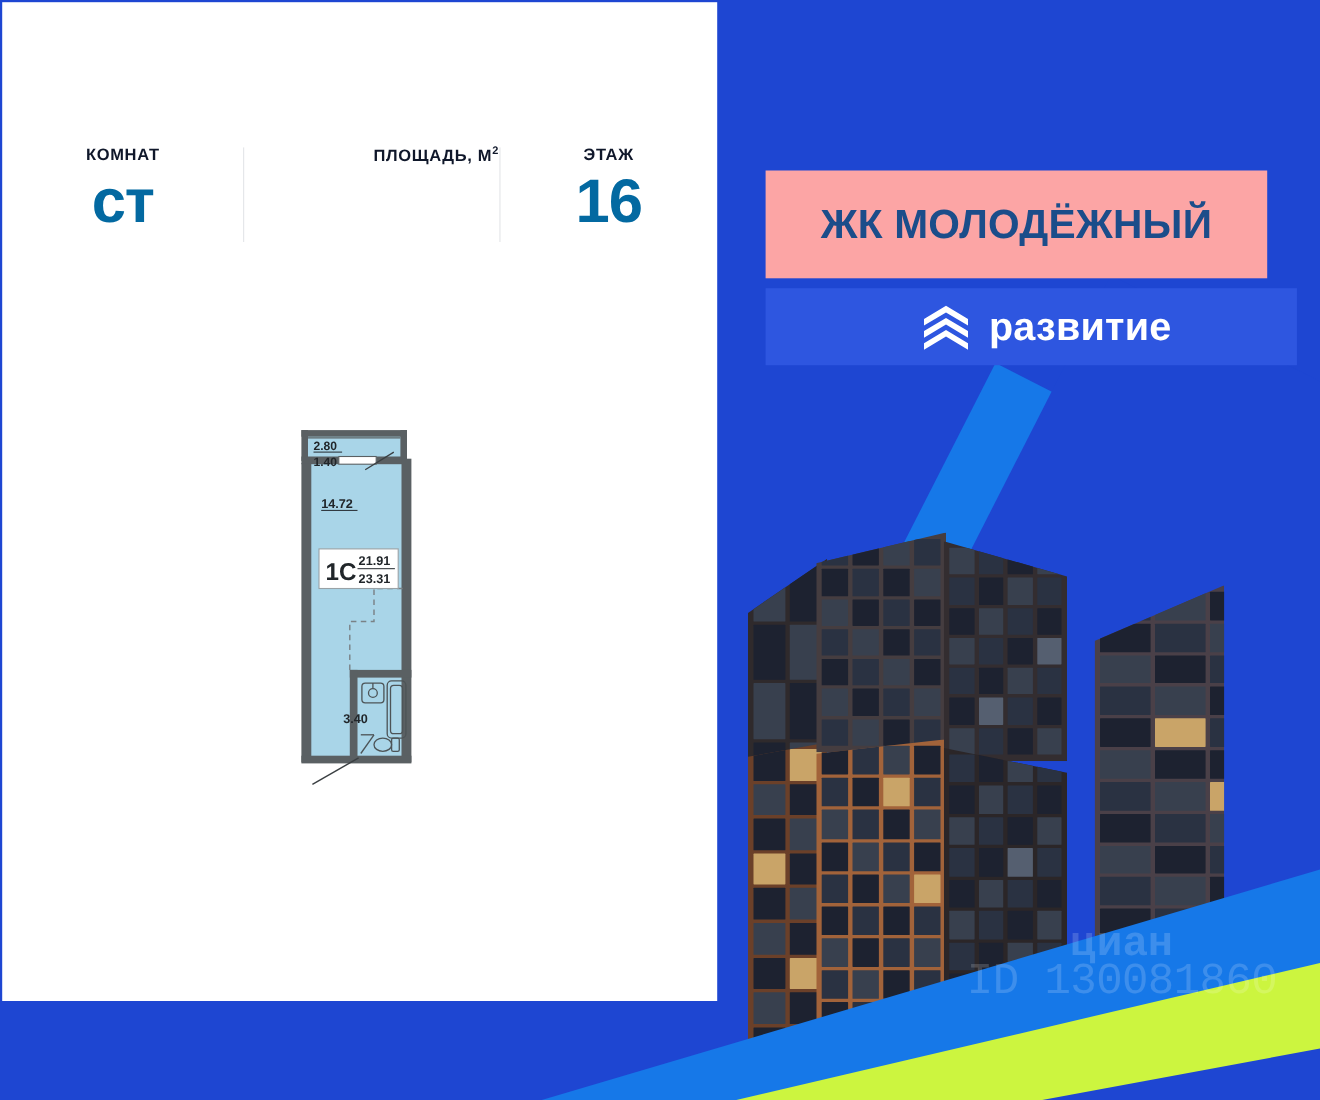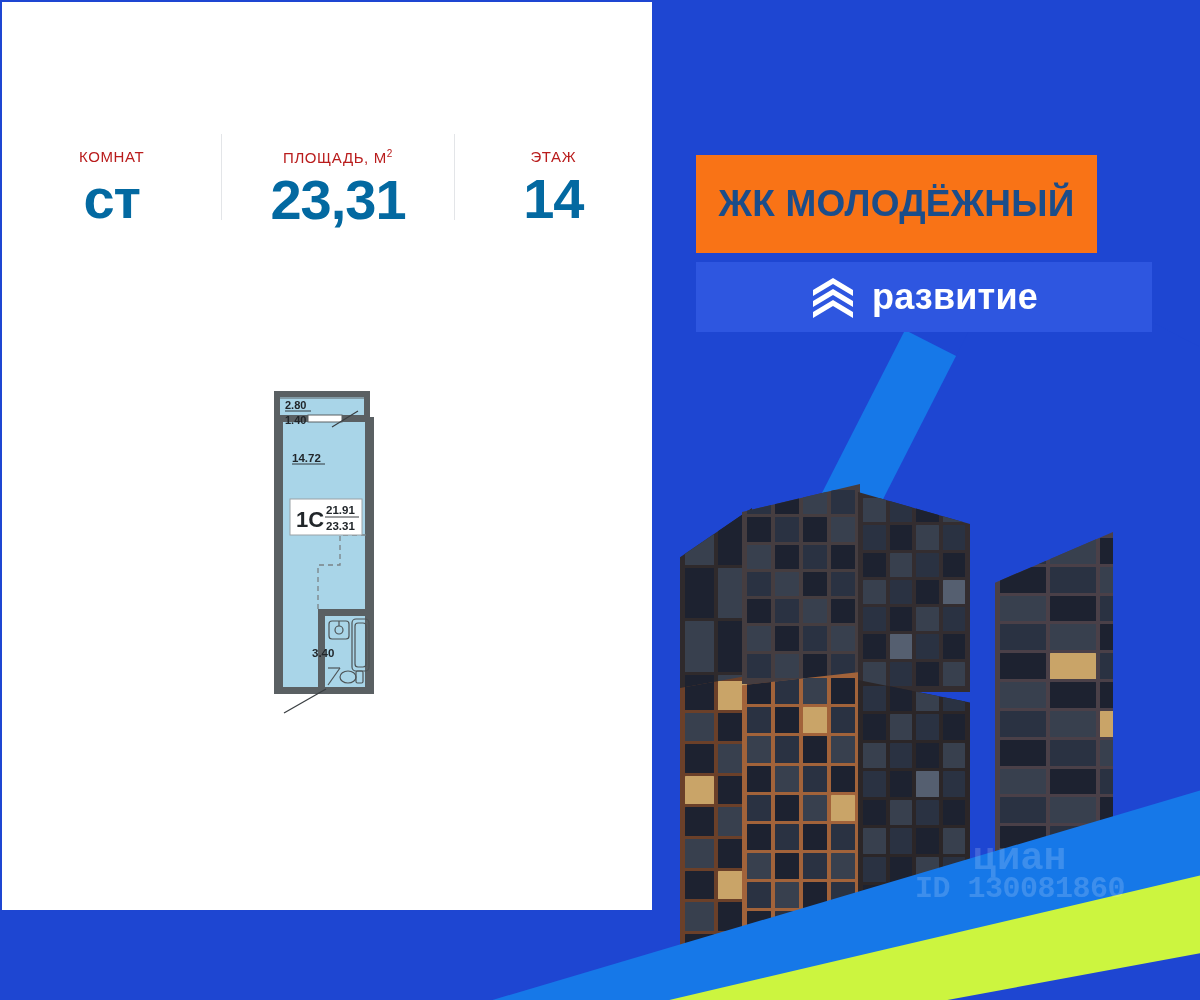--- a/index.html
+++ b/index.html
@@ -177,31 +177,30 @@
     display: flex;
     align-items: flex-start;
   }
   .stat {
     display: flex;
     flex-direction: column;
     align-items: center;
     justify-content: flex-start;
   }
   .stat-rooms { width: 220px; }
-  .stat-area  { width: 232px; }
+  .stat-area  { width: 232px; align-items: flex-end; }
   .stat-floor { width: 198px; }
   .stat-label {
     font-size: 15px;
-    font-weight: normal;
+    font-weight: bold;
     letter-spacing: 0.6px;
-    color: #b91c1c;
+    color: #0f172a;
     text-transform: uppercase;
     margin-bottom: 6px;
     white-space: nowrap;
-    margin-top: 16px;
   }
   .stat-label sup {
     font-size: 10px;
     vertical-align: super;
   }
   .stat-value {
     font-size: 56px;
     font-weight: bold;
     color: #0369a1;
     line-height: 1;
@@ -221,42 +220,43 @@
     position: absolute;
     left: 268px; top: 385px;
     width: 120px; height: 330px; font-weight: bold;
   }
   .plan svg { display: block; }
 
   
   .badge-name {
     position: absolute;
     left: 696px; top: 155px;
-    width: 401px; height: 98px;
-    background: #f97316;
+    width: 456px; height: 98px;
+    background: #fca5a5;
     display: flex;
     align-items: center;
     justify-content: center;
   }
   .badge-name-text {
     font-size: 37px;
     font-weight: bold;
     color: #1B4D8A;
     letter-spacing: 0.2px;
     white-space: nowrap;
   }
   .badge-dev {
     position: absolute;
     left: 696px; top: 262px;
     width: 456px; height: 70px;
     background: #2E56E0;
     display: flex;
     align-items: center;
     justify-content: center;
     gap: 16px;
+    padding-left: 27px;
   }
   .chev-logo { display: block; }
   .badge-dev-text {
     font-size: 36px;
     font-weight: bold;
     color: #ffffff;
     letter-spacing: 0.2px;
     white-space: nowrap;
   }
 
@@ -269,22 +269,22 @@
     pointer-events: none;
   }
   .wm-brand {
     font-size: 38px;
     font-weight: bold;
     color: rgba(255,255,255,0.17);
     line-height: 0.95;
     letter-spacing: 1px;
   }
   .wm-id {
-    font-size: 30px;
-    font-weight: bold;
+    font-size: 40px;
+    font-weight: normal;
     color: rgba(255,255,255,0.17);
     line-height: 1;
     font-family: "Liberation Mono", monospace;
     letter-spacing: -0.5px;
   }
 </style>
 </head>
 <body>
 
 <div class="screen">
@@ -647,28 +647,27 @@
 
       <div class="stat stat-rooms">
         <div class="stat-label">КОМНАТ</div>
         <div class="stat-value">ст</div>
       </div>
 
       <div class="divider"></div>
 
       <div class="stat stat-area">
         <div class="stat-label"><span>ПЛОЩАДЬ, М</span><sup>2</sup></div>
-        <div class="stat-value">23,31</div>
       </div>
 
       <div class="divider"></div>
 
       <div class="stat stat-floor">
         <div class="stat-label">ЭТАЖ</div>
-        <div class="stat-value">14</div>
+        <div class="stat-value">16</div>
       </div>
     </div>
 
     <div class="plan">
       <svg width="120" height="330" viewBox="0 0 120 330" xmlns="http://www.w3.org/2000/svg">
 
         <g>
           <rect x="8" y="8" width="88" height="22" fill="#A9D5E8"></rect>
           <rect x="12" y="30" width="84" height="272" fill="#A9D5E8"></rect>
         </g>

